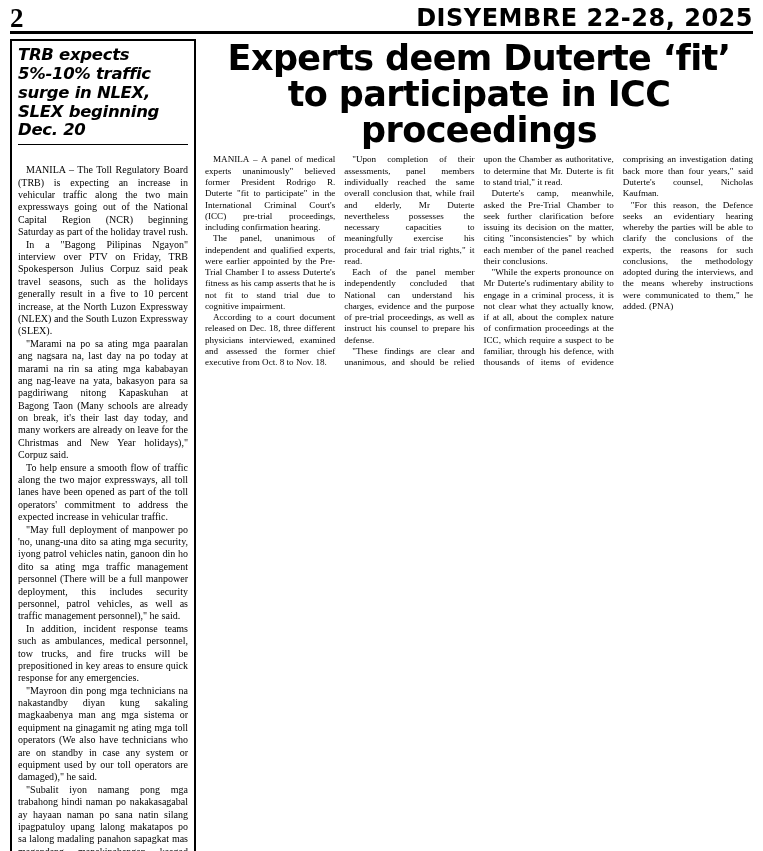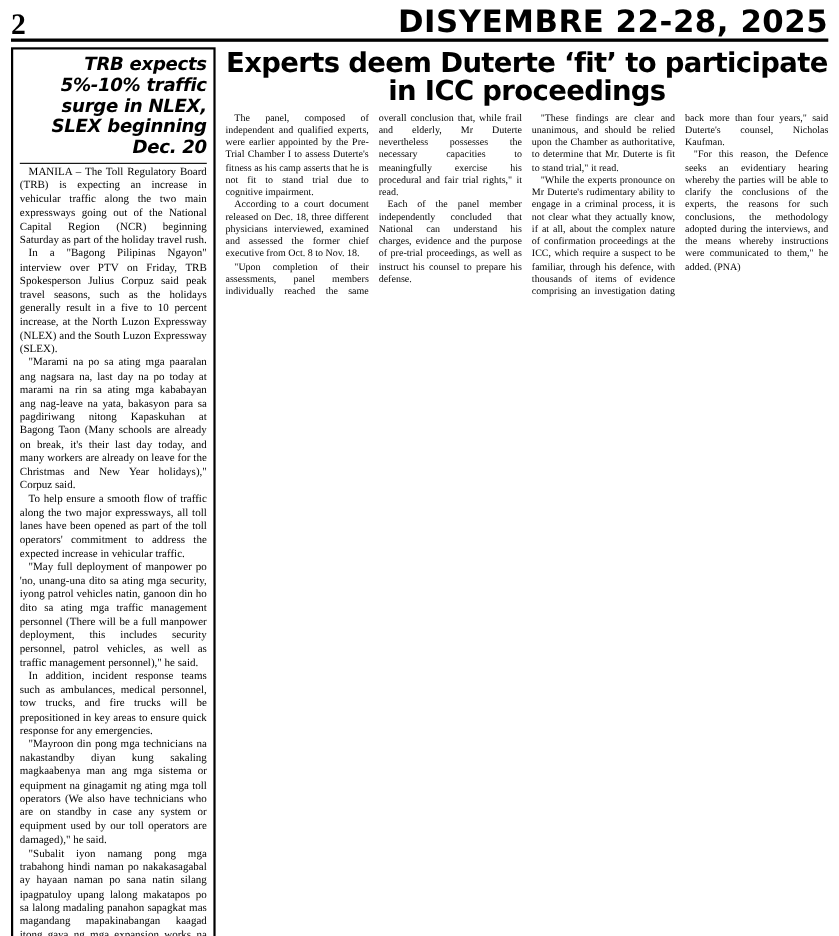--- a/index.html
+++ b/index.html
@@ -29,21 +29,21 @@
   }
   .page-number {
     font-family: "Liberation Serif", serif;
     font-weight: bold;
     font-size: 27px;
     line-height: 0.9;
   }
   .masthead-date {
     font-family: "DejaVu Sans", sans-serif;
     font-weight: bold;
-    font-size: 28px;
+    font-size: 24px;
     letter-spacing: 0.5px;
     line-height: 1;
   }
 
   
   .top-region {
     display: flex;
     gap: 9px;
     align-items: stretch;
   }
@@ -59,41 +59,41 @@
   .boxed-story {
     border: 2px solid #000;
     padding: 5px 6px 6px 6px;
     height: 100%;
   }
   .boxed-head {
     font-family: "DejaVu Sans", sans-serif;
     font-weight: bold;
     font-size: 16.5px;
     line-height: 1.14;
-    text-align: right;
+    text-align: left;
     font-style: italic;
     letter-spacing: -0.3px;
     border-bottom: 1.5px solid #000;
     padding-bottom: 4px;
-    margin-bottom: 2px;
+    margin-bottom: 19px;
   }
   .boxed-body p {
     margin: 0 0 0 0;
     font-size: 10px;
     line-height: 1.24;
     text-align: justify;
     text-indent: 8px;
     hyphens: auto;
   }
 
   
   .lead-head {
     font-family: "DejaVu Sans", sans-serif;
     font-weight: bold;
-    font-size: 25px;
+    font-size: 35px;
     line-height: 1.03;
     text-align: center;
     letter-spacing: -0.6px;
     margin: 1px 0 6px 0;
   }
   .cols4 {
     column-count: 4;
     column-gap: 9px;
     column-rule: none;
   }
@@ -131,24 +131,26 @@
           <p>"Mayroon din pong mga technicians na nakastandby diyan kung sakaling magkaabenya man ang mga sistema or equipment na ginagamit ng ating mga toll operators (We also have technicians who are on standby in case any system or equipment used by our toll operators are damaged)," he said.</p>
           <p>"Subalit iyon namang pong mga trabahong hindi naman po nakakasagabal ay hayaan naman po sana natin silang ipagpatuloy upang lalong makatapos po sa lalong madaling panahon sapagkat mas magandang mapakinabangan kaagad itong gaya ng mga expansion works na kanilang ginagawa sa ngayon (But any projects that don't impede traffic will be allowed to continue so they can be completed as soon as possible and we reap the benefits such as expansion works)," he said.</p>
 
         </div>
       </div>
     </div>
 
     <div class="right-col">
       <div class="lead-head">Experts deem Duterte ‘fit’ to participate in ICC proceedings</div>
       <div class="cols4">
-        <p>The panel, composed of independent and qualified experts, were earlier appointed by the Pre-Trial Chamber I to assess Duterte's fitness as his camp asserts that he is not fit to stand trial due to cognitive impairment.</p>
+        <p>MANILA – A panel of medical experts unanimously" believed former President Rodrigo R. Duterte "fit to participate" in the International Criminal Court's (ICC) pre-trial proceedings, including confirmation hearing.</p>
+        <p>The panel, unanimous of independent and qualified experts, were earlier appointed by the Pre-Trial Chamber I to assess Duterte's fitness as his camp asserts that he is not fit to stand trial due to cognitive impairment.</p>
         <p>According to a court document released on Dec. 18, three different physicians interviewed, examined and assessed the former chief executive from Oct. 8 to Nov. 18.</p>
         <p>"Upon completion of their assessments, panel members individually reached the same overall conclusion that, while frail and elderly, Mr Duterte nevertheless possesses the necessary capacities to meaningfully exercise his procedural and fair trial rights," it read.</p>
         <p>Each of the panel member independently concluded that National can understand his charges, evidence and the purpose of pre-trial proceedings, as well as instruct his counsel to prepare his defense.</p>
         <p>"These findings are clear and unanimous, and should be relied upon the Chamber as authoritative, to determine that Mr. Duterte is fit to stand trial," it read.</p>
+        <p>Duterte's camp, meanwhile, asked the Pre-Trial Chamber to seek further clarification before issuing its decision on the matter, citing "inconsistencies" by which each member of the panel reached their conclusions.</p>
         <p>"While the experts pronounce on Mr Duterte's rudimentary ability to engage in a criminal process, it is not clear what they actually know, if at all, about the complex nature of confirmation proceedings at the ICC, which require a suspect to be familiar, through his defence, with thousands of items of evidence comprising an investigation dating back more than four years," said Duterte's counsel, Nicholas Kaufman.</p>
         <p>"For this reason, the Defence seeks an evidentiary hearing whereby the parties will be able to clarify the conclusions of the experts, the reasons for such conclusions, the methodology adopted during the interviews, and the means whereby instructions were communicated to them," he added. (PNA)</p>
       </div>
     </div>
   </div>
 
 </div>
 
 </body></html>

